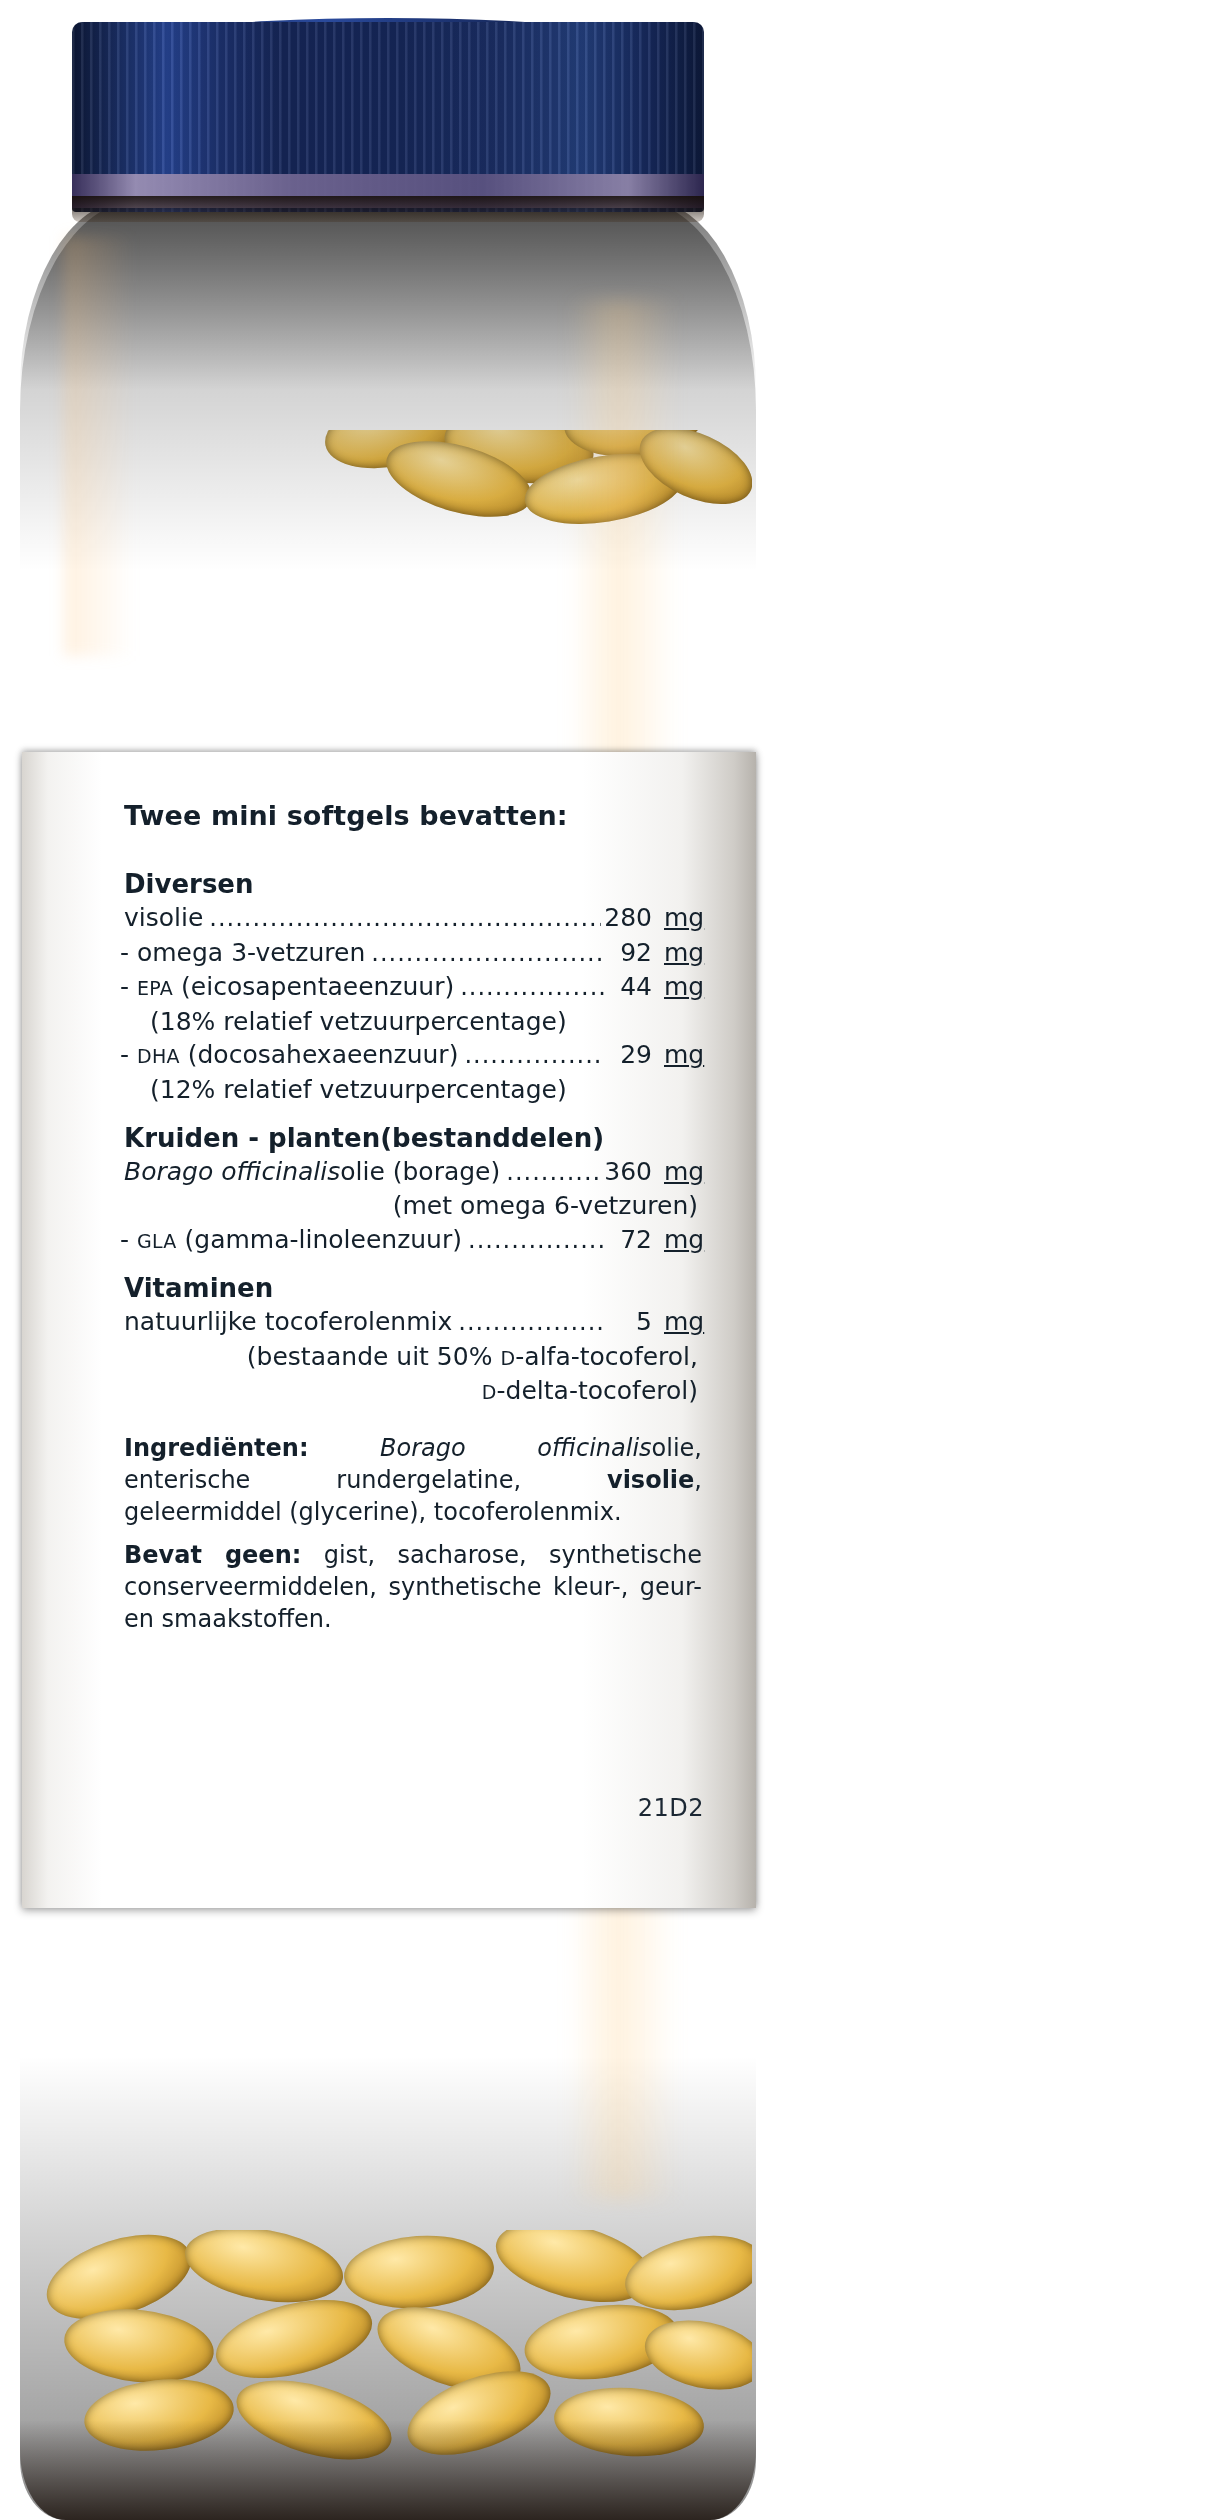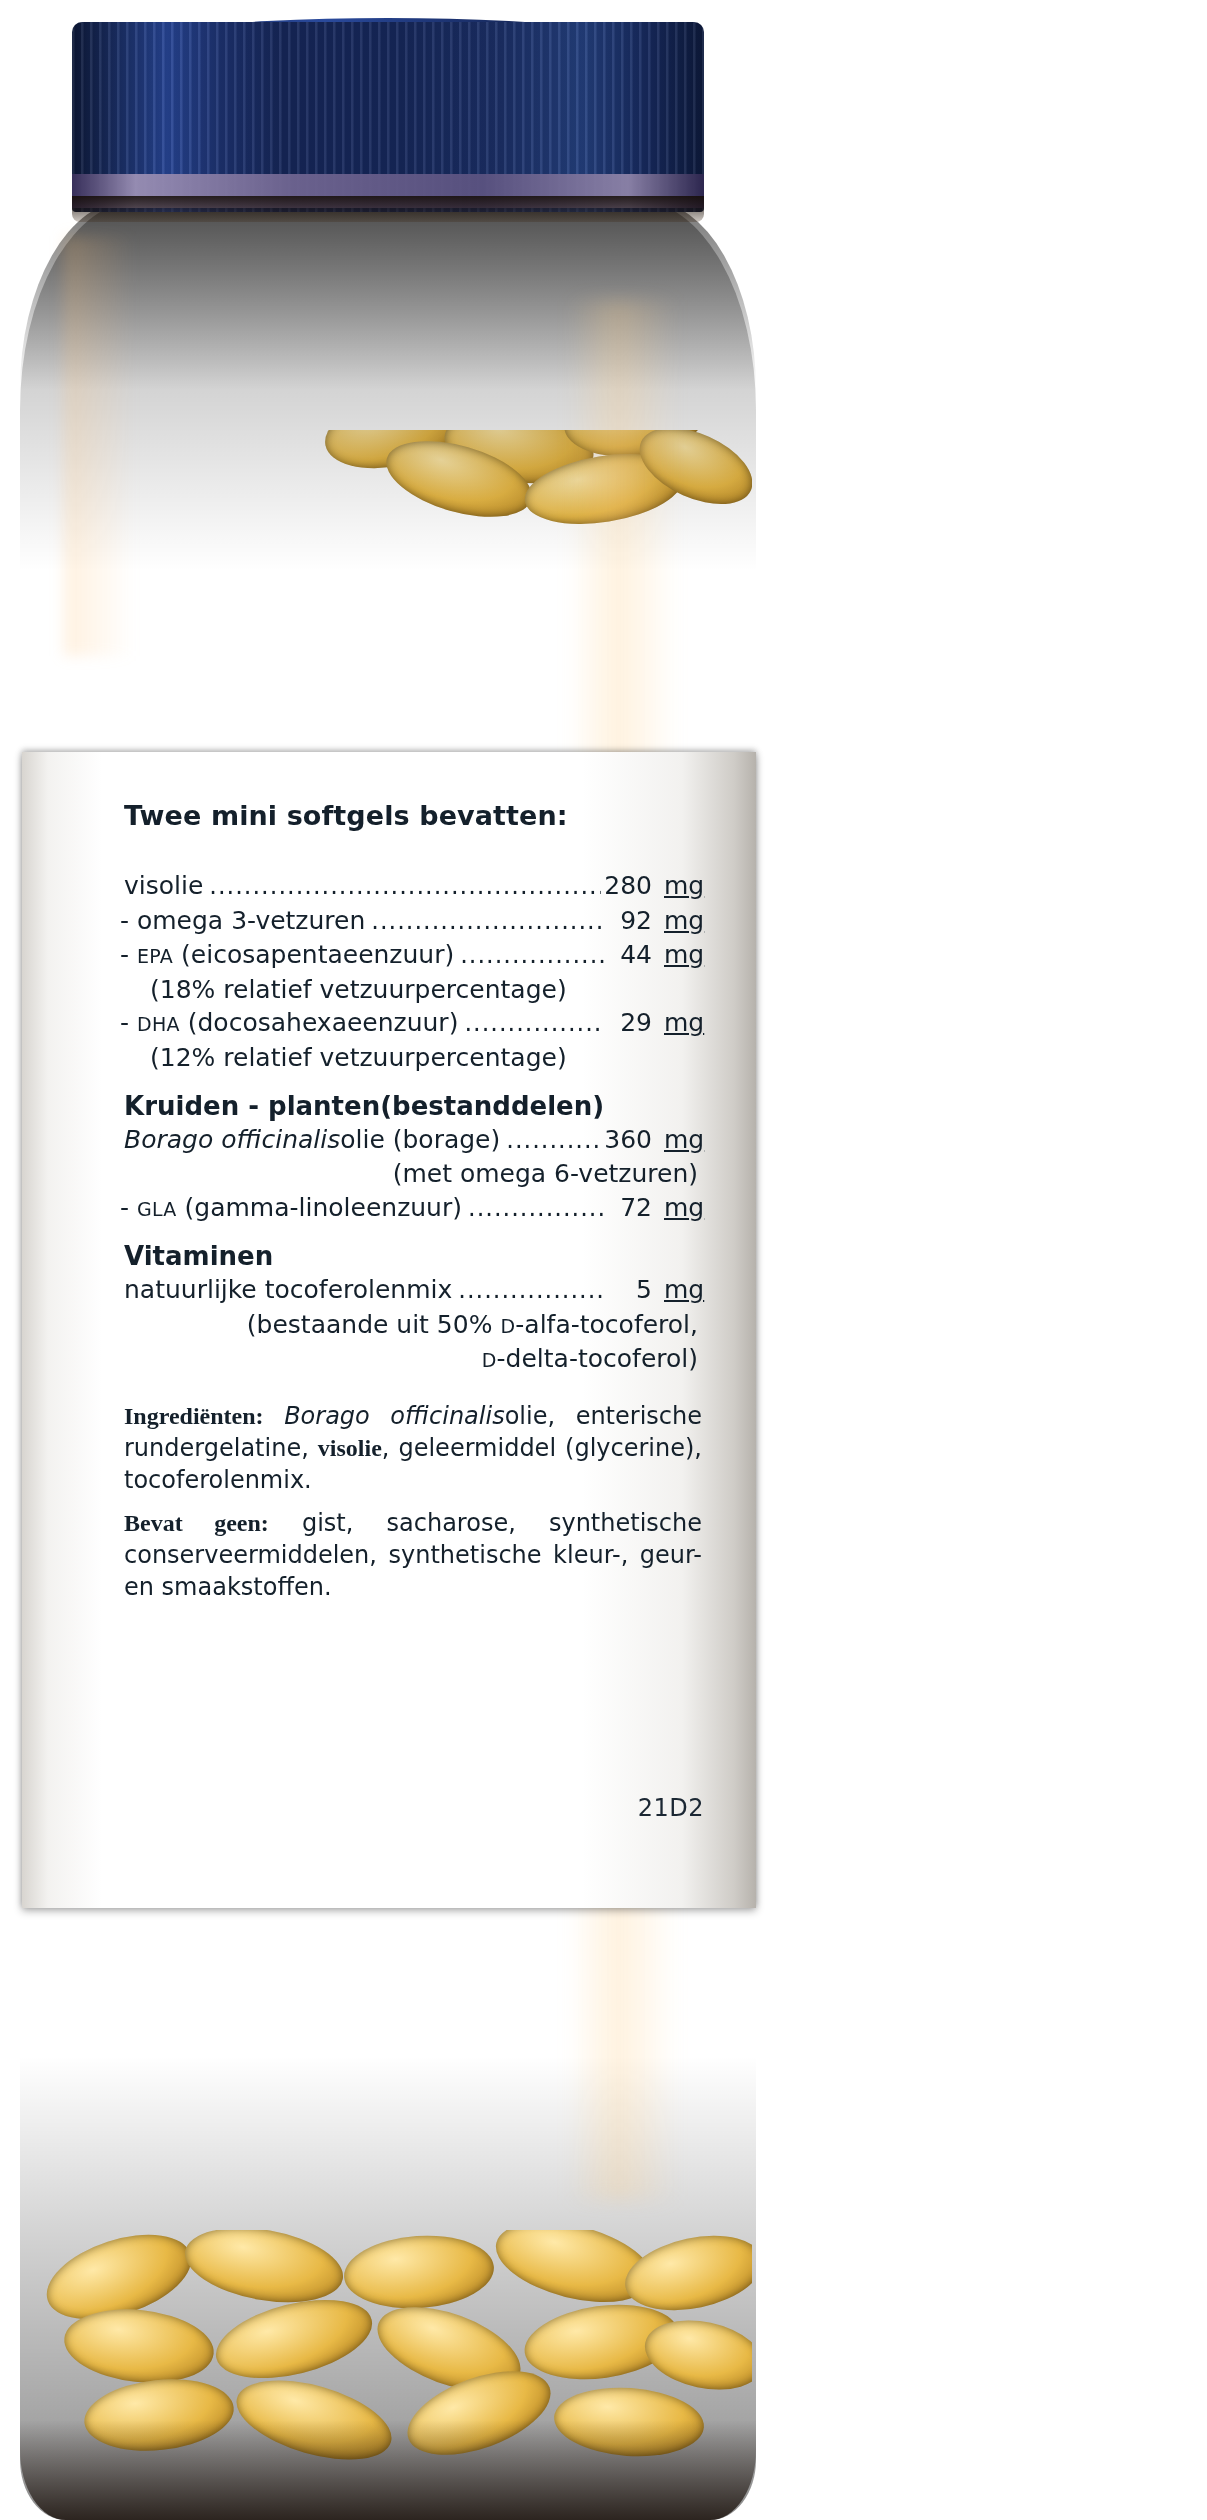--- a/index.html
+++ b/index.html
@@ -194,21 +194,21 @@
   .sc { font-size: 19px; letter-spacing: .3px; }
   .ital { font-style: italic; }
 
   .para {
     font-size: 24px;
     line-height: 1.32;
     margin: 0 0 2px 6px;
     text-align: justify;
     width: 578px;
   }
-  .para b { font-weight: bold; font-family: Liberation Serif, serif; }
+  .para b { font-weight: bold; }
   .block-gap { height: 26px; }
   .block-gap-sm { height: 10px; }
 
   .batch {
     position: absolute;
     right: 52px;
     bottom: 86px;
     font-size: 24px;
     color: #1b2733;
     letter-spacing: .5px;
@@ -265,20 +265,21 @@
     <div class="cap-ribs"></div>
   </div>
   <div class="cap-band"></div>
   <div class="cap-shadow"></div>
 
   <div class="label">
     <div class="label-inner">
 
       <h1 class="heading">Twee mini softgels bevatten:</h1>
 
+      <div class="sect-title">Diversen</div>
 
       <div class="row">
         <span class="name">visolie</span>
         <span class="dots">....................................................................................................</span>
         <span class="val">280</span>
         <span class="unit">mg</span>
       </div>
 
       <div class="row indent">
         <span class="name">- omega 3-vetzuren</span>

